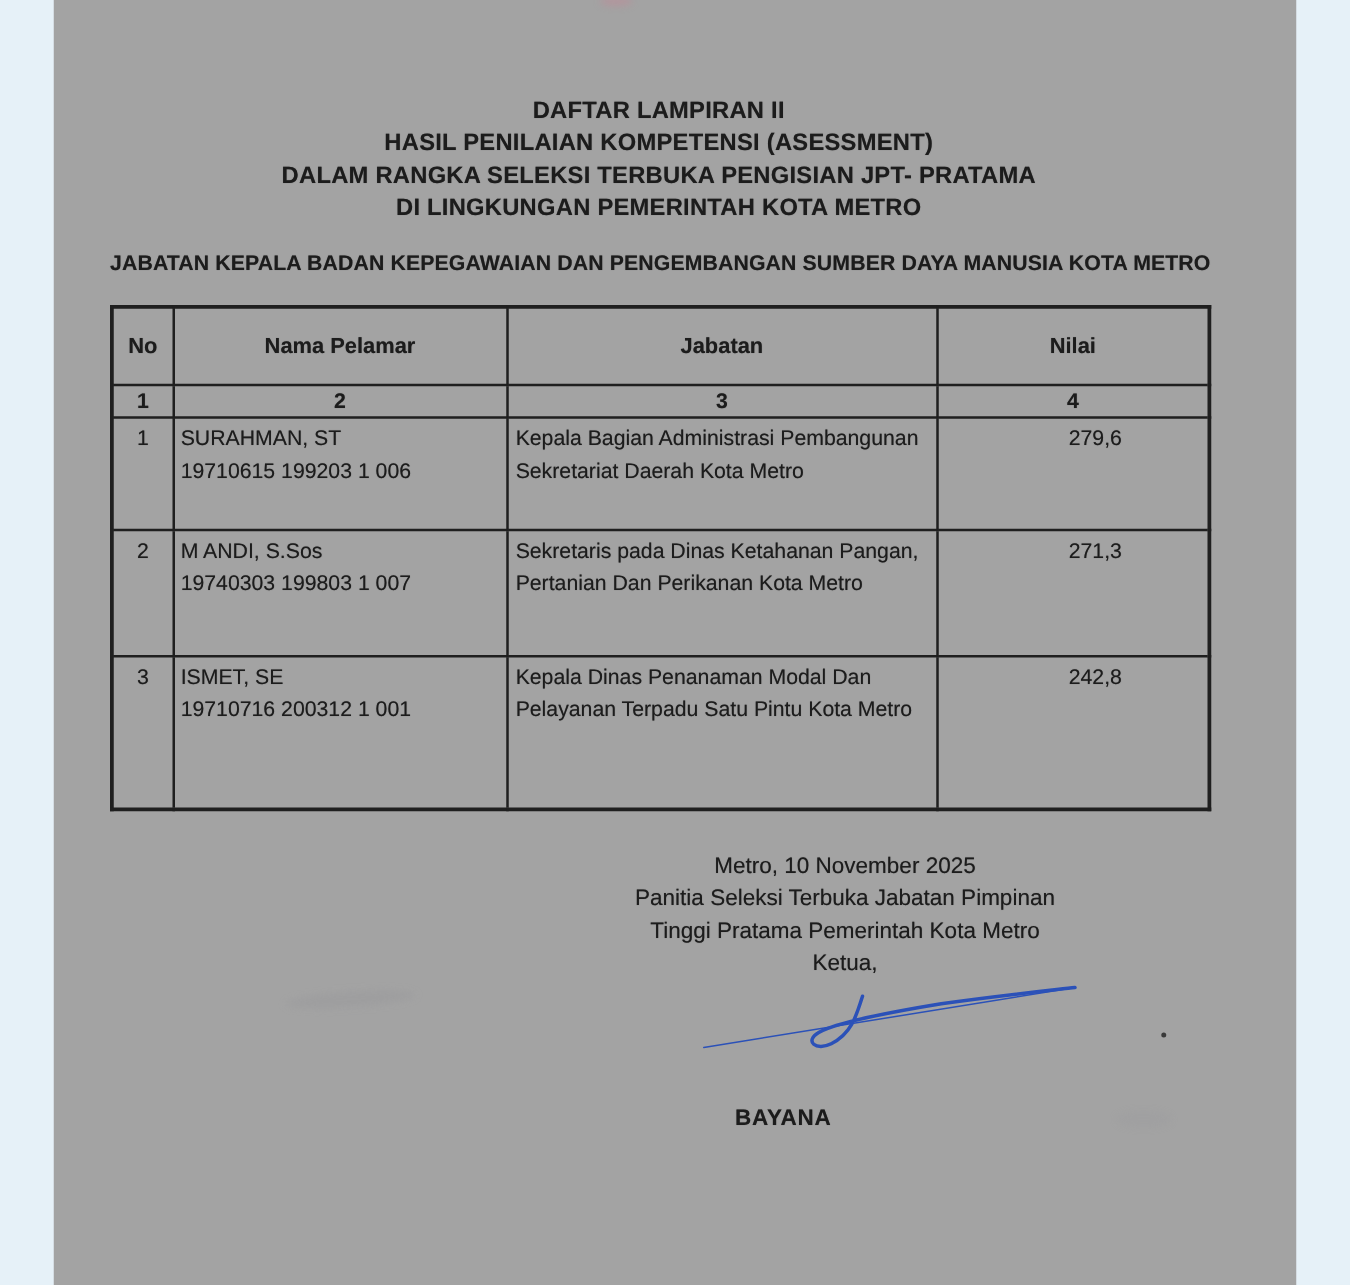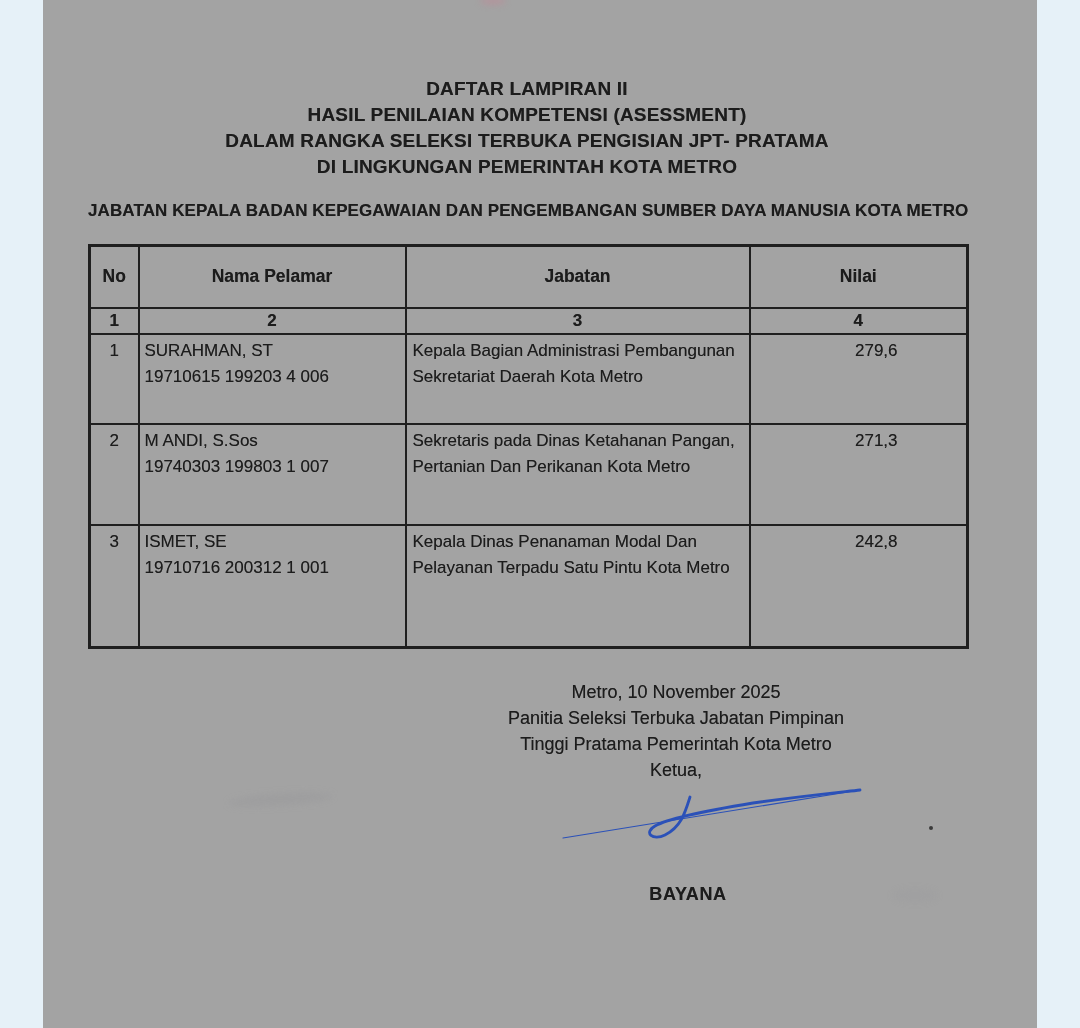--- a/index.html
+++ b/index.html
@@ -104,21 +104,20 @@
     position:absolute;
     left:886px; top:826px;
     width:4px; height:4px;
     background:#3a3a3a;
     border-radius:50%;
   }
   .signer-name {
     position:absolute;
     top:884px; left:545px;
     width:200px;
-    text-align:center;
     font-size:18px;
     font-weight:600;
     letter-spacing:0.6px;
   }
 
   .smudge {
     position:absolute;
     border-radius:50%;
     filter:blur(3px);
   }
@@ -157,21 +156,21 @@
     <tr class="num-row">
       <td>1</td>
       <td>2</td>
       <td>3</td>
       <td>4</td>
     </tr>
     <tr class="data-row row-1">
       <td class="cell-no">1</td>
       <td class="cell-name">
         <div>SURAHMAN, ST</div>
-        <div>19710615 199203 4 006</div>
+        <div>19710615 199203 1 006</div>
       </td>
       <td class="cell-jab">Kepala Bagian Administrasi Pembangunan Sekretariat Daerah Kota Metro</td>
       <td class="cell-nilai">279,6</td>
     </tr>
     <tr class="data-row row-2">
       <td class="cell-no">2</td>
       <td class="cell-name">
         <div>M ANDI, S.Sos</div>
         <div>19740303 199803 1 007</div>
       </td>

